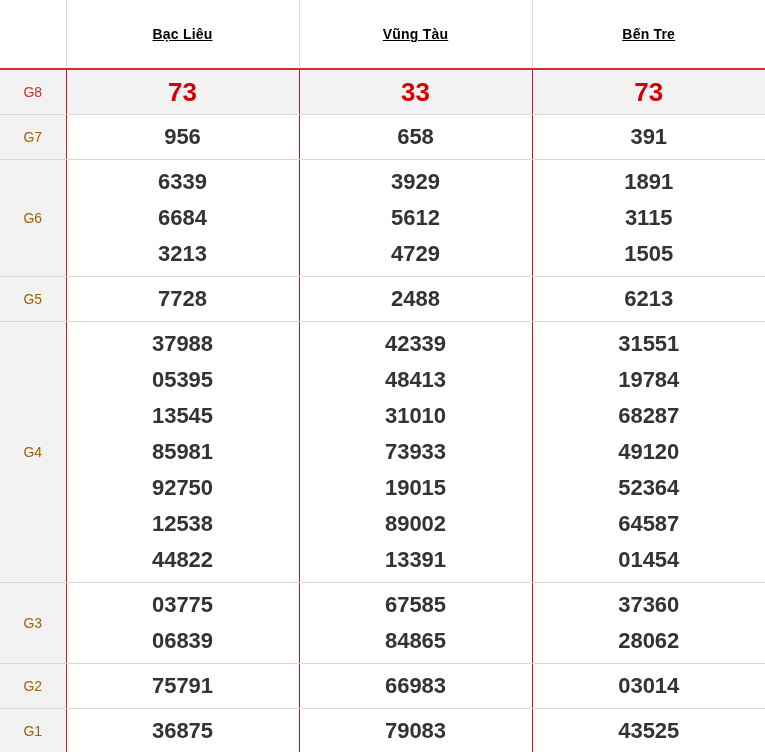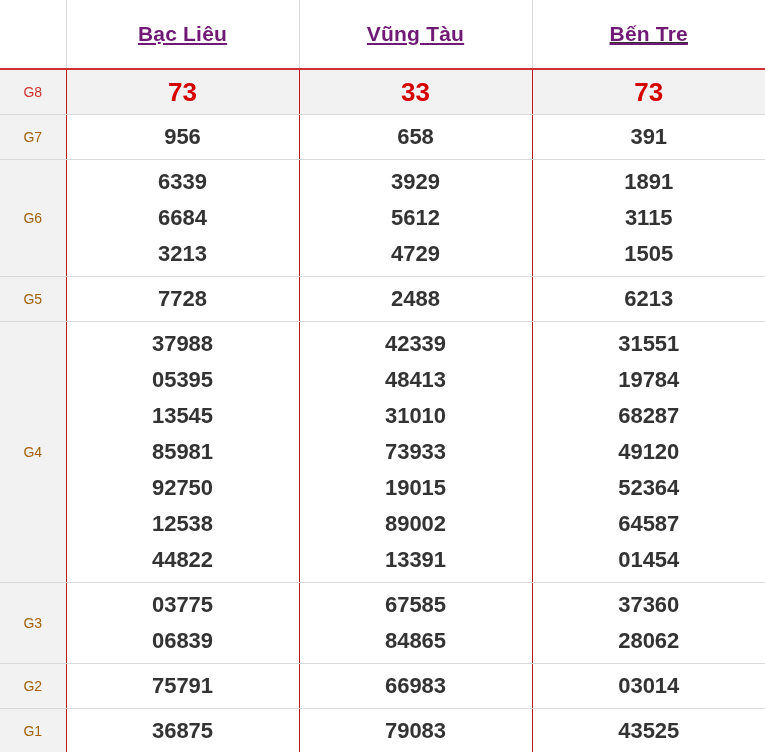--- a/index.html
+++ b/index.html
@@ -33,23 +33,23 @@
   thead th.corner {
     border-right: 1px solid #d9d9d9;
     border-bottom: 2px solid #cf3030;
   }
   thead th.province {
     border-bottom: 2px solid #cf3030;
     border-right: 1px solid #d9d9d9;
   }
   thead th.province:last-child { border-right: none; text-decoration: underline; }
   .province-name {
-    font-size: 21px;
+    font-size: 14px;
     font-weight: bold;
-    color: #701a75;
+    color: #000000;
     text-decoration: underline;
     letter-spacing: .2px;
   }
 
   tbody td {
     border-right: 1px solid #b91c1c;
     border-bottom: 1px solid #d9d9d9;
     text-align: center;
     vertical-align: middle;
     padding: 0;

